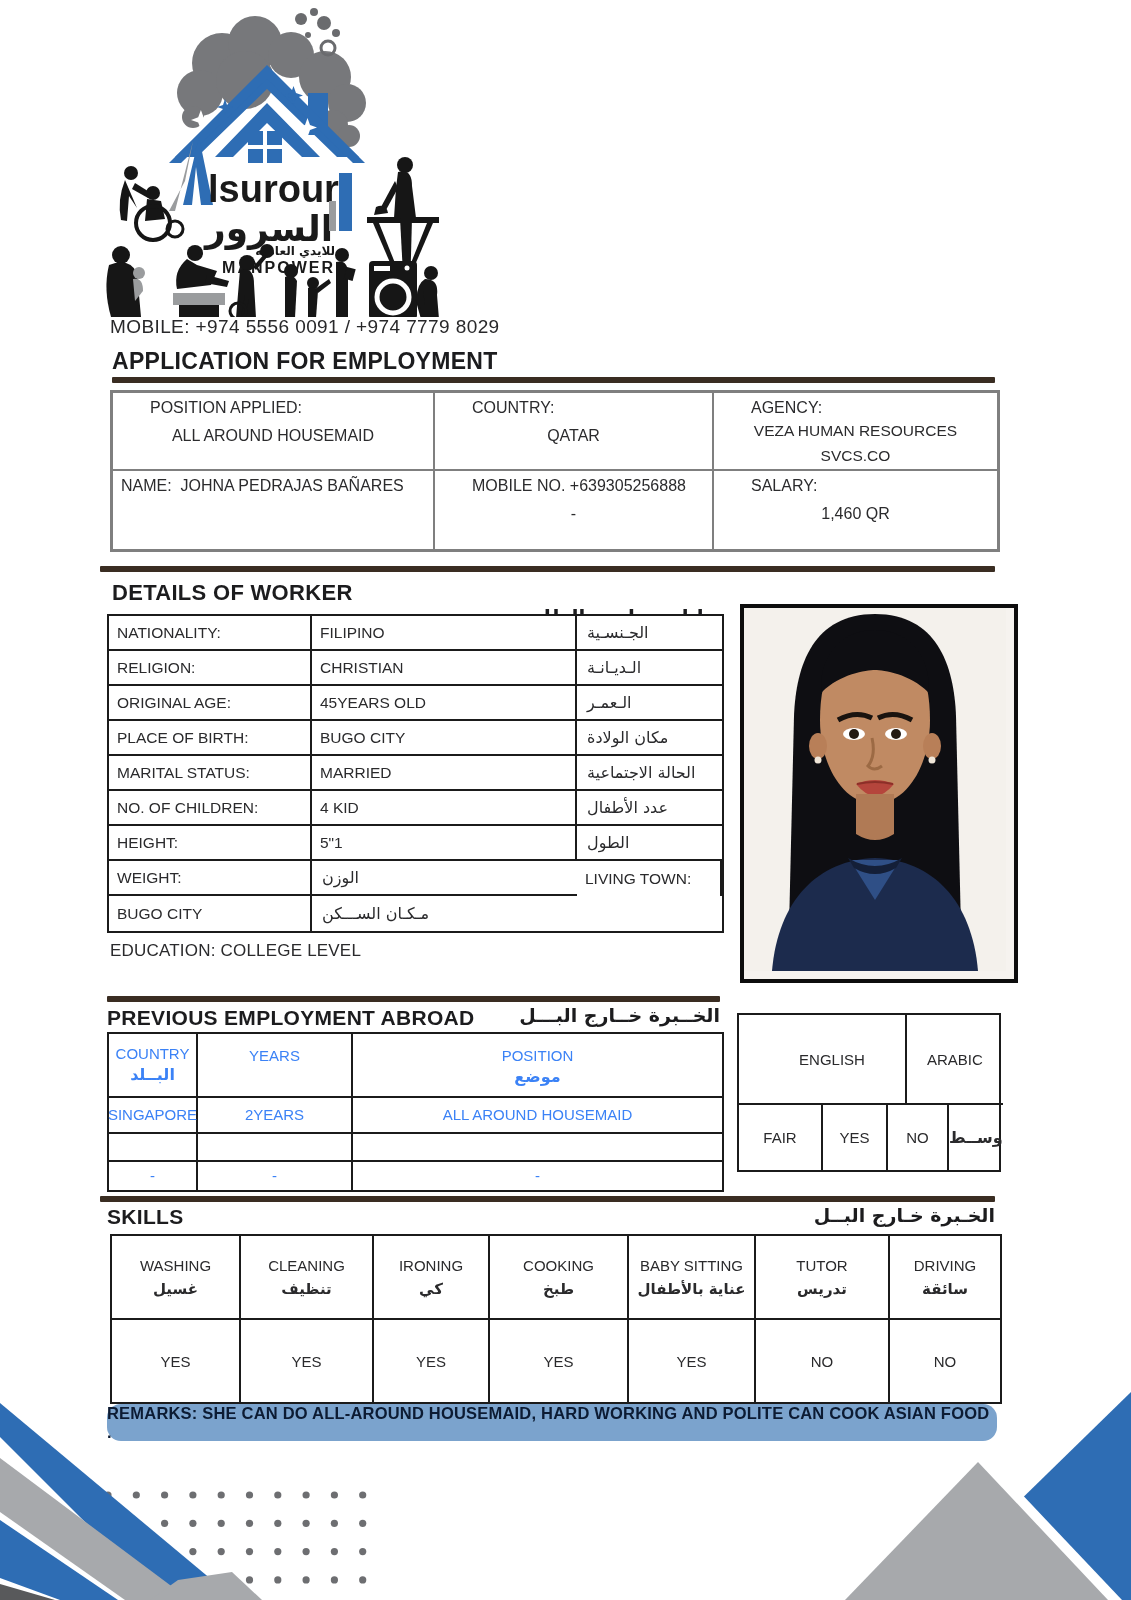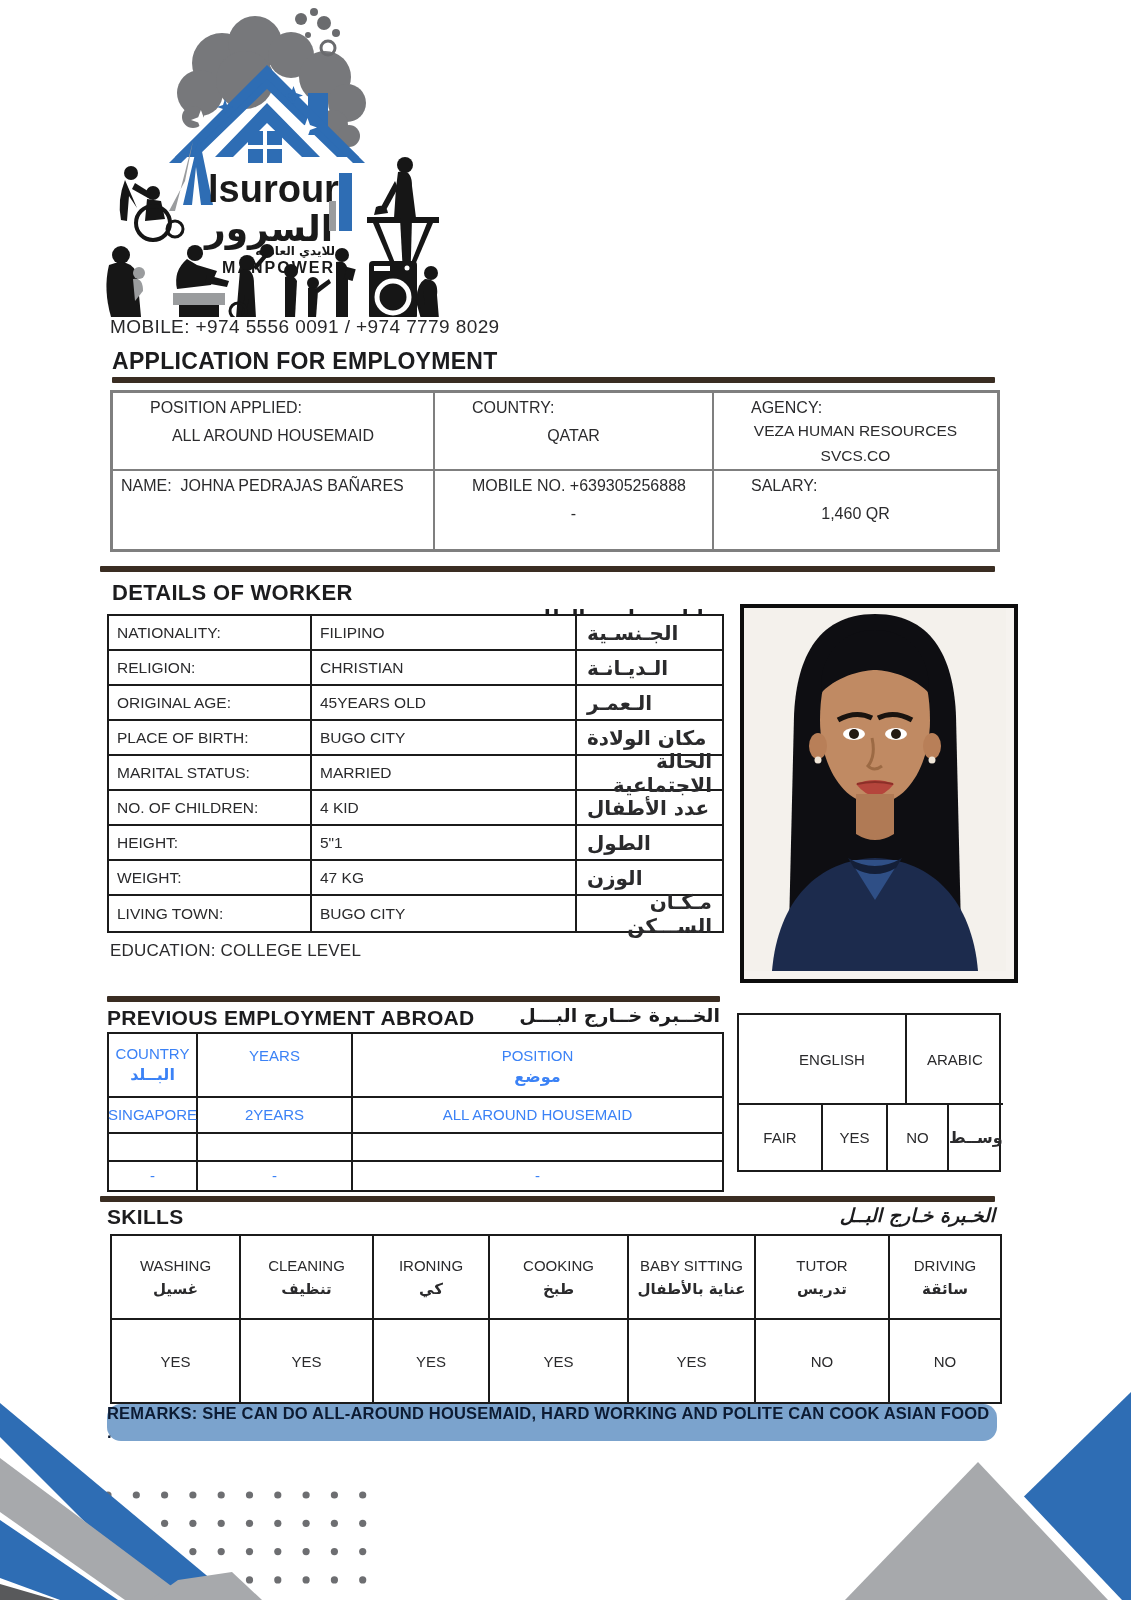--- a/index.html
+++ b/index.html
@@ -25,21 +25,21 @@
   .app-label{font-size:16px;color:#2b2b2d;margin-left:29px;}
   .app-center{position:absolute;left:0;right:0;top:34px;text-align:center;font-size:16px;color:#2b2b2d;}
   .agency-val{position:absolute;left:0;right:0;top:26px;text-align:center;font-size:15.5px;line-height:1.6;padding:0 36px;}
   
   .dtable{
     left:107px;top:614px;width:613px;
     border:2px solid #1b1b1b;display:grid;
     grid-template-columns:203px 265px 1fr;grid-auto-rows:35px;background:#fff;
   }
   .dcell{border-right:2px solid #1b1b1b;border-bottom:2px solid #1b1b1b;display:flex;align-items:center;padding:11px 8px;font-size:15.5px;color:#2a2a2c;}
-  .dcell.ar{justify-content:flex-end;font-weight:bold;font-size:20px;padding:0 10px;}
+  .dcell.ar{justify-content:flex-end;font-weight:normal;font-size:16px;padding:0 10px;}
   .dcell.last-col{border-right:none;}
   .dcell.last-row{border-bottom:none;}
   
   .ptable{
     left:107px;top:1032px;width:613px;height:156px;
     border:2px solid #1b1b1b;display:grid;
     grid-template-columns:89px 155px 1fr;grid-template-rows:64px 36px 28px 1fr;background:#fff;
   }
   .pcell{border-right:2px solid #1b1b1b;border-bottom:2px solid #1b1b1b;display:flex;flex-direction:column;align-items:center;justify-content:center;font-size:15px;color:#3b82f6;text-align:center;line-height:1.35;}
   .pcell.last-col{border-right:none;}
@@ -245,21 +245,20 @@
     <div class="dcell">MARITAL STATUS:</div>
     <div class="dcell">MARRIED</div>
     <div class="dcell ar last-col">الحالة الاجتماعية</div>
     <div class="dcell">NO. OF CHILDREN:</div>
     <div class="dcell">4 KID</div>
     <div class="dcell ar last-col">عدد الأطفال</div>
     <div class="dcell">HEIGHT:</div>
     <div class="dcell">5"1</div>
     <div class="dcell ar last-col">الطول</div>
     <div class="dcell">WEIGHT:</div>
-    <div class="dcell">47 KG</div>
     <div class="dcell ar last-col">الوزن</div>
     <div class="dcell last-row">LIVING TOWN:</div>
     <div class="dcell last-row">BUGO CITY</div>
     <div class="dcell ar last-col last-row">مـكـان الســـكن</div>
   </div>
 
 <div class="abs photo">
   <svg width="262" height="363" viewBox="0 0 262 363">
     <rect width="262" height="363" fill="#f4f1ec"></rect>
     <path d="M131 6 C70 6 52 56 50 108 L44 363 L218 363 L212 108 C210 56 192 6 131 6 Z" fill="#0e0e12"></path>
@@ -322,21 +321,21 @@
   <div class="lrow bottom" id="language-cells">
       <div class="lcell">FAIR</div>
       <div class="lcell">YES</div>
       <div class="lcell">NO</div>
       <div class="lcell ar" style="font-weight: bold; font-size: 16px;">وســط</div>
     </div>
 </div>
 
 <div class="abs rule" style="left:100px;top:1196px;width:895px;"></div>
 <div class="abs sec-title" style="left:107px;top:1205px;font-size:21px;">SKILLS</div>
-<div class="abs sec-title ar" style="right:136px;top:1204px;font-size:19px;font-style:italic;">الخـبرة خـارج البــل</div>
+<div class="abs sec-title ar" style="right:136px;top:1204px;font-size:19px;">الخـبرة خـارج البــل</div>
 
 <div class="abs stable" id="skills-table">
     <div class="scell">
       <div>WASHING</div>
       <div class="ar">غسيل</div>
     </div>
     <div class="scell">
       <div>CLEANING</div>
       <div class="ar">تنظيف</div>
     </div>

